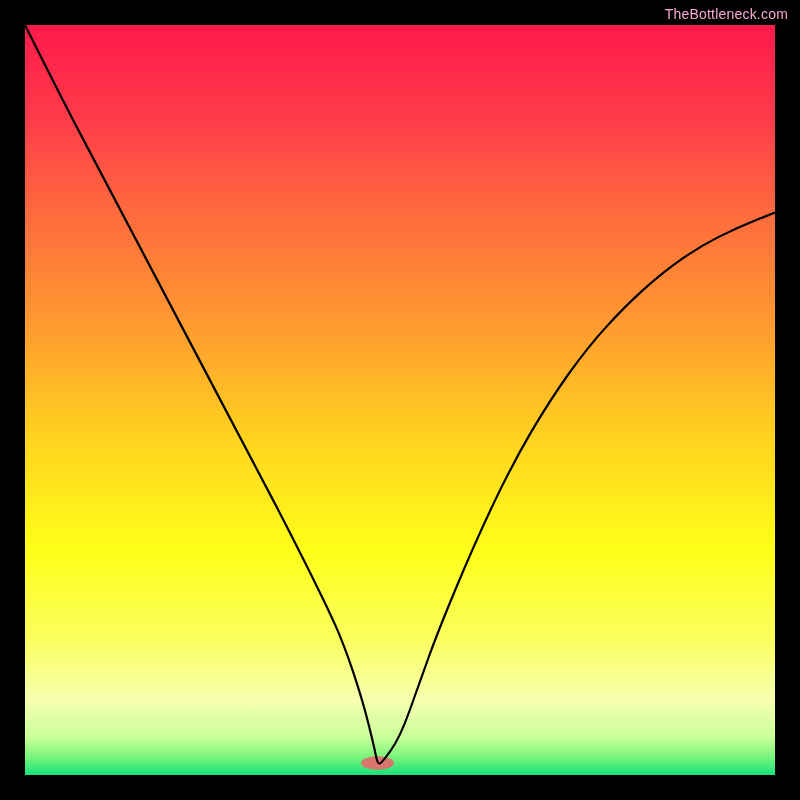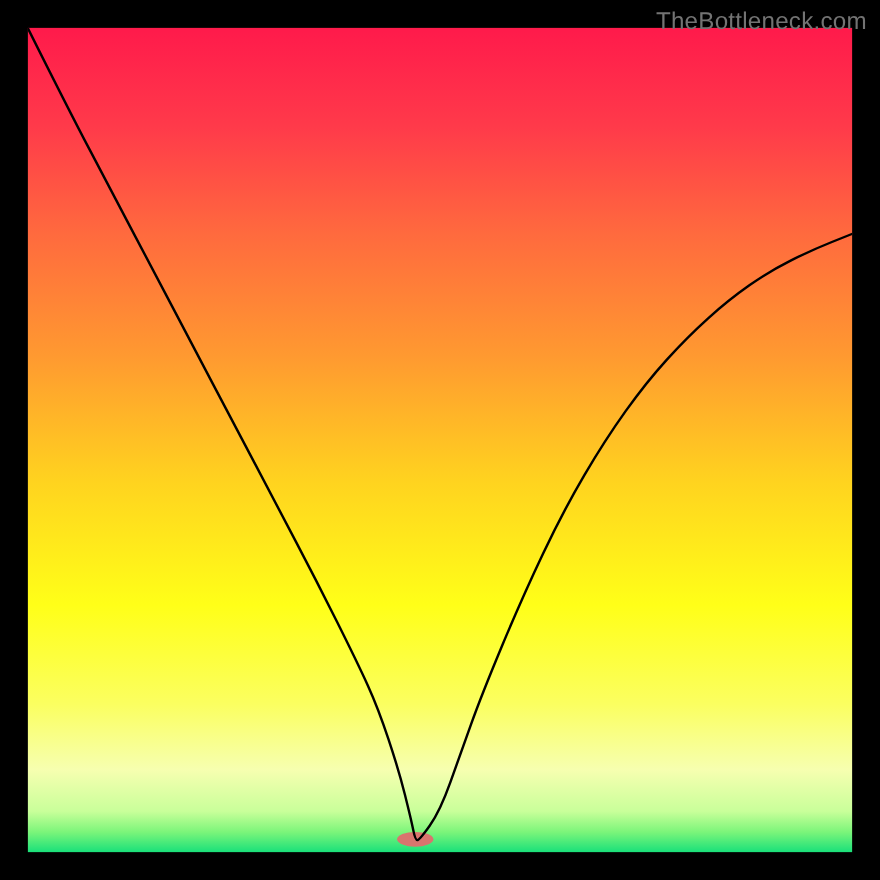--- a/index.html
+++ b/index.html
@@ -22,22 +22,22 @@
     left: 25px;
     top: 25px;
     width: 750px;
     height: 750px;
     overflow: hidden;
   }
   .watermark {
     position: absolute;
     top: 6px;
     right: 12px;
-    color: #737373;
-    font-size: 22px;
+    color: #f9a8d4;
+    font-size: 14px;
     font-weight: 500;
     letter-spacing: 0.2px;
     z-index: 10;
     text-align: center;
   }
   svg { display: block; }
 </style>
 </head>
 <body>
 

